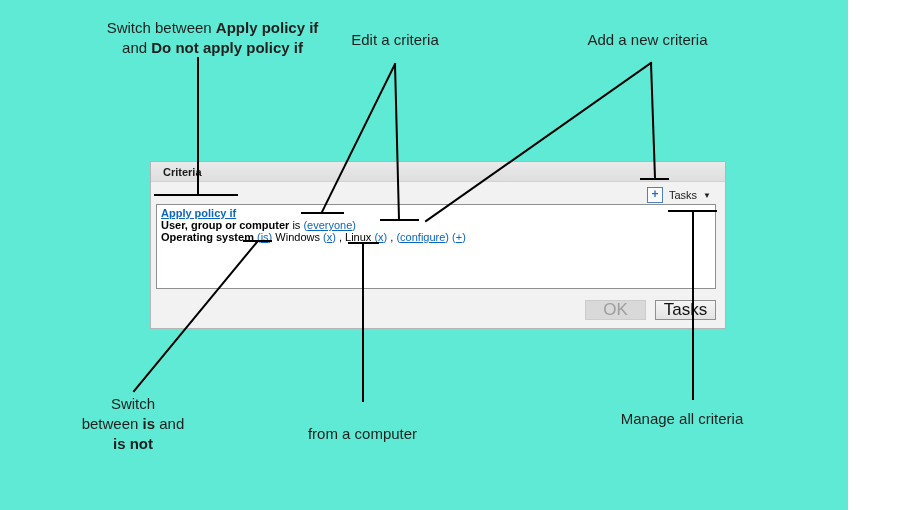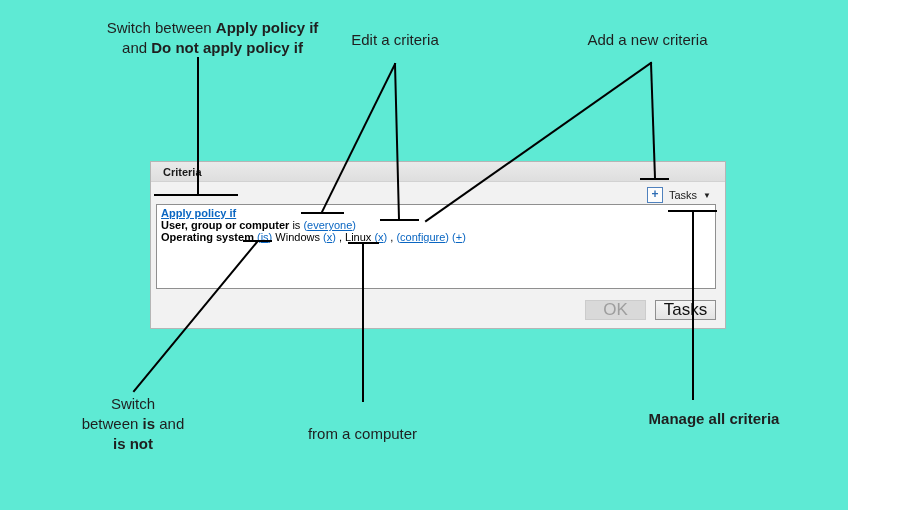--- a/index.html
+++ b/index.html
@@ -12,21 +12,21 @@
   .ann {
     position:absolute; color:#1f1f1f; font-size:15px; line-height:1.32;
     text-align:center; white-space:nowrap;
   }
   .ann b { font-weight:bold; }
   #ann-switch-policy { left:80px;  top:18px;  width:265px; }
   #ann-edit          { left:345px; top:30px;  width:100px; }
   #ann-add           { left:580px; top:30px;  width:135px; }
   #ann-switch-is     { left:75px;  top:394px; width:116px; }
   #ann-delete        { left:295px; top:404px; width:135px; }
-  #ann-manage        { left:644px; top:409px; width:140px;font-weight:bold; }
+  #ann-manage        { left:612px; top:409px; width:140px; }
   
   #dialog {
     position:absolute; left:150px; top:161px; width:576px; height:168px;
     background:#f2f2f2; border:1px solid #b5b5b5;
   }
   #dialog-titlebar {
     height:20px; background:linear-gradient(#eaeaea,#dedede);
     border-bottom:1px solid #d2d2d2;
     font-size:11px; font-weight:bold; color:#1a1a1a;
     line-height:20px; padding-left:12px;

